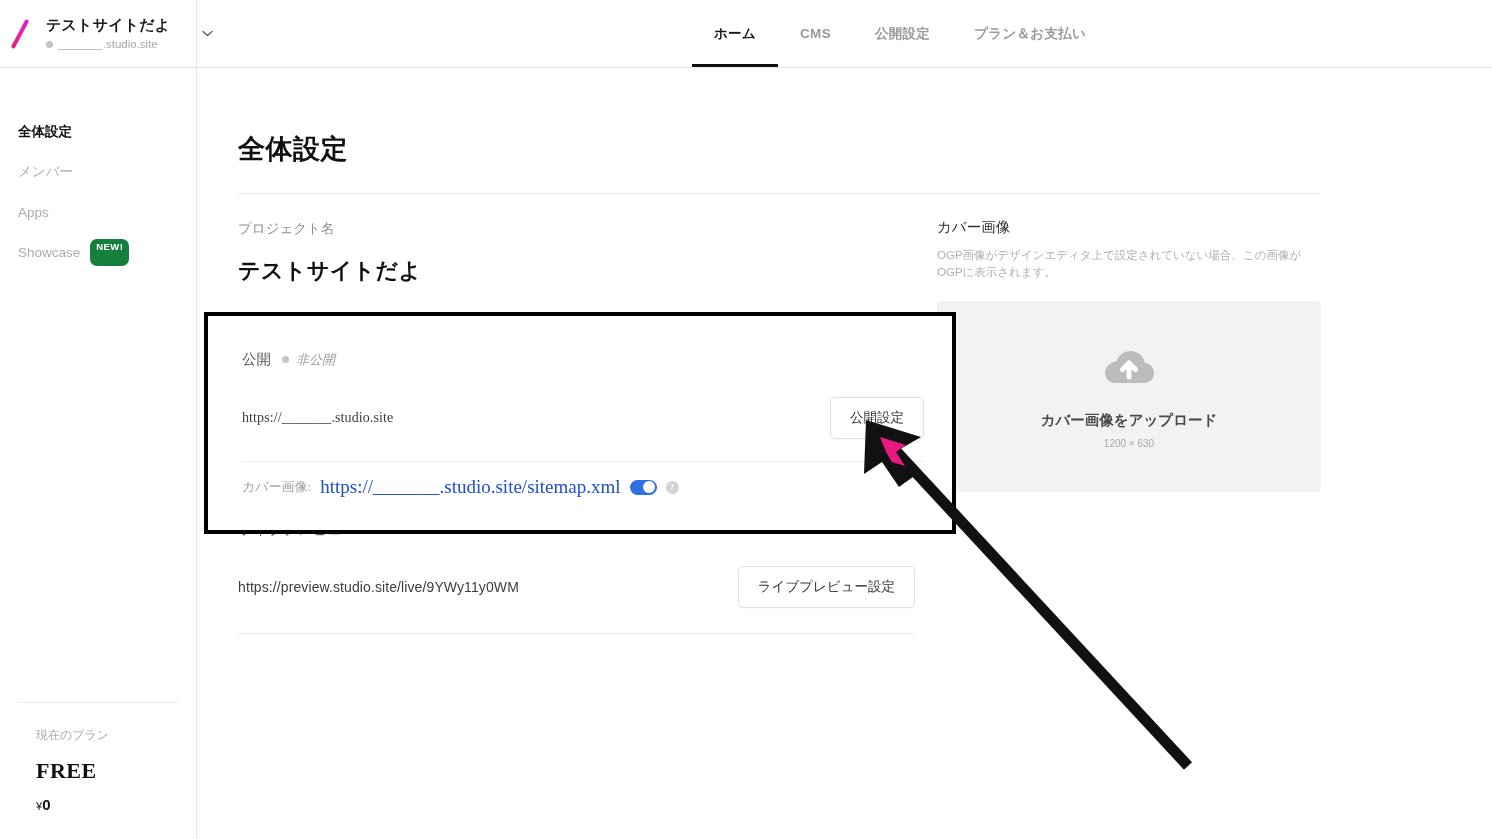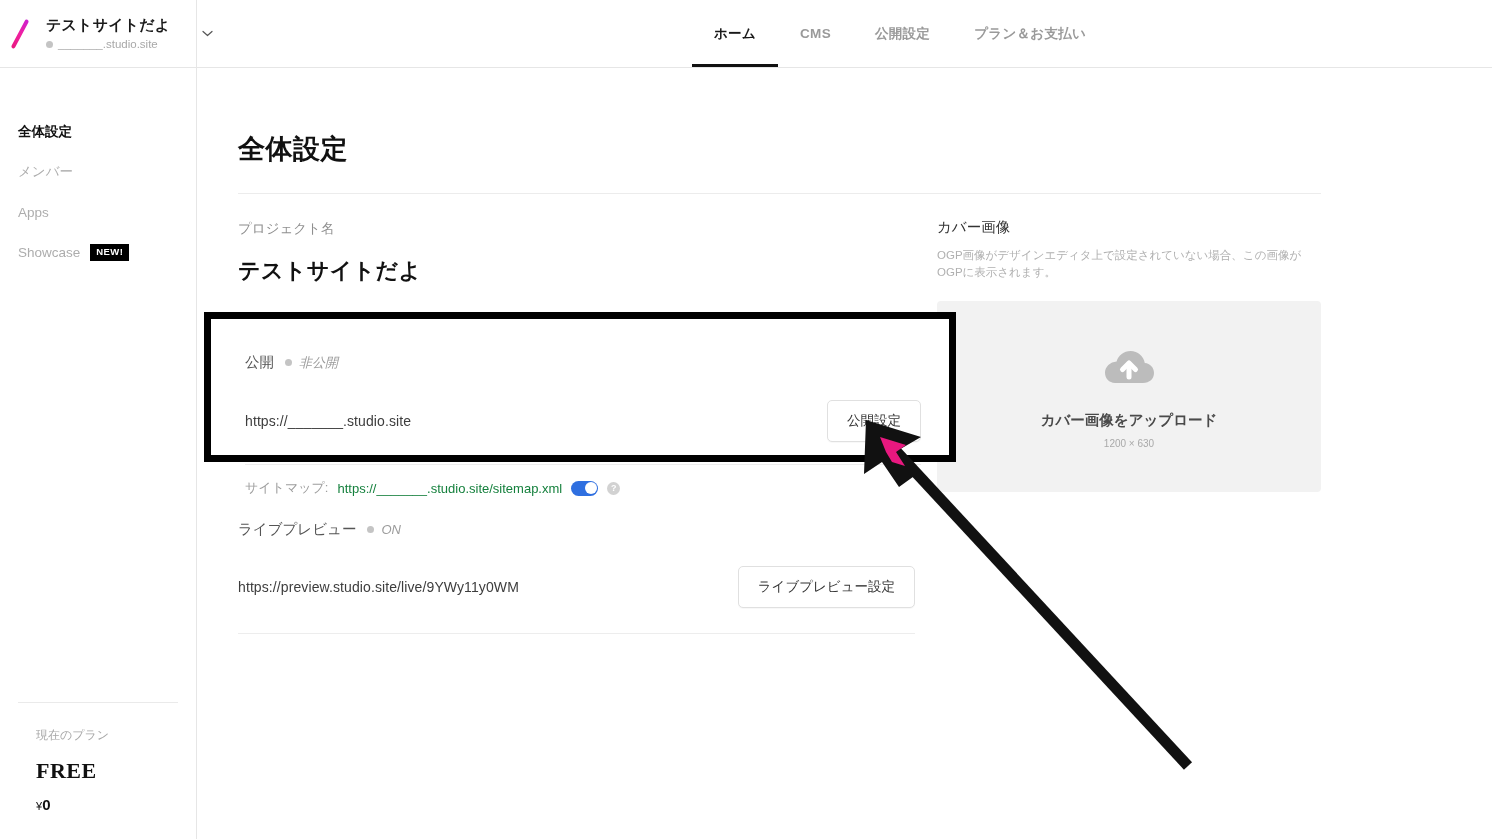--- a/index.html
+++ b/index.html
@@ -140,26 +140,26 @@
     font-size: 13.5px;
     color: #adadad;
     cursor: pointer;
     gap: 10px;
   }
   .side-item.active {
     color: #111;
     font-weight: bold;
   }
   .new-badge {
-    background: #000000;
+    background: #15803d;
     color: #fff;
     font-size: 9.5px;
     font-weight: bold;
-    padding: 2px 6px 4px;
-    border-radius: 0;
+    padding: 2px 6px 14px;
+    border-radius: 7px;
     letter-spacing: .4px;
     line-height: 11px;
   }
   .plan-box {
     position: absolute;
     left: 0; bottom: 8px;
     width: 196px;
     padding: 24px 18px 18px;
     border-top: 1px solid #eaeaea;
     margin: 0 18px;
@@ -239,24 +239,25 @@
     width: 26px; height: 26px;
     cursor: pointer;
   }
 
   
   .highlight-frame {
     position: absolute;
     left: 7px;
     top: 244px;
     width: 752px;
-    height: 150px;
-    border: 7px solid #000000;
+    height: 222px;
+    border: 4px solid #000000;
     background: #fff;
     z-index: 3;
+    font-family: Liberation Serif, serif;
   }
   .publish-inner {
     position: absolute;
     left: 34px;
     top: 34px;
     right: 28px;
   }
   .row-head {
     display: flex;
     align-items: center;
@@ -306,22 +307,22 @@
     margin-top: 14px;
     display: flex;
     align-items: center;
     gap: 9px;
   }
   .sitemap-label {
     font-size: 13px;
     color: #9e9e9e;
   }
   .sitemap-url {
-    font-size: 13px;
-    color: #15803d;
+    font-size: 19px;
+    color: #1d4ed8;
     text-align: right;
   }
   .toggle {
     width: 27px; height: 15px;
     border-radius: 8px;
     background: #2f6fe0;
     position: relative;
     cursor: pointer;
     flex: 0 0 auto;
   }
@@ -508,21 +509,21 @@
       </div>
 
       <div class="url-row">
         <span class="url-text">https://_______.studio.site</span>
         <button class="ghost-btn">公開設定</button>
       </div>
 
       <div class="thin-rule"></div>
 
       <div class="sitemap-row">
-        <span class="sitemap-label">サイトマップ:</span>
+        <span class="sitemap-label">カバー画像:</span>
         <span class="sitemap-url">https://_______.studio.site/sitemap.xml</span>
         <span class="toggle"></span>
         <span class="help-icon">?</span>
       </div>
     </div>
   </div>
 
   <div class="preview-sec">
     <div class="row-head">
       <span class="h-label">ライブプレビュー</span>

